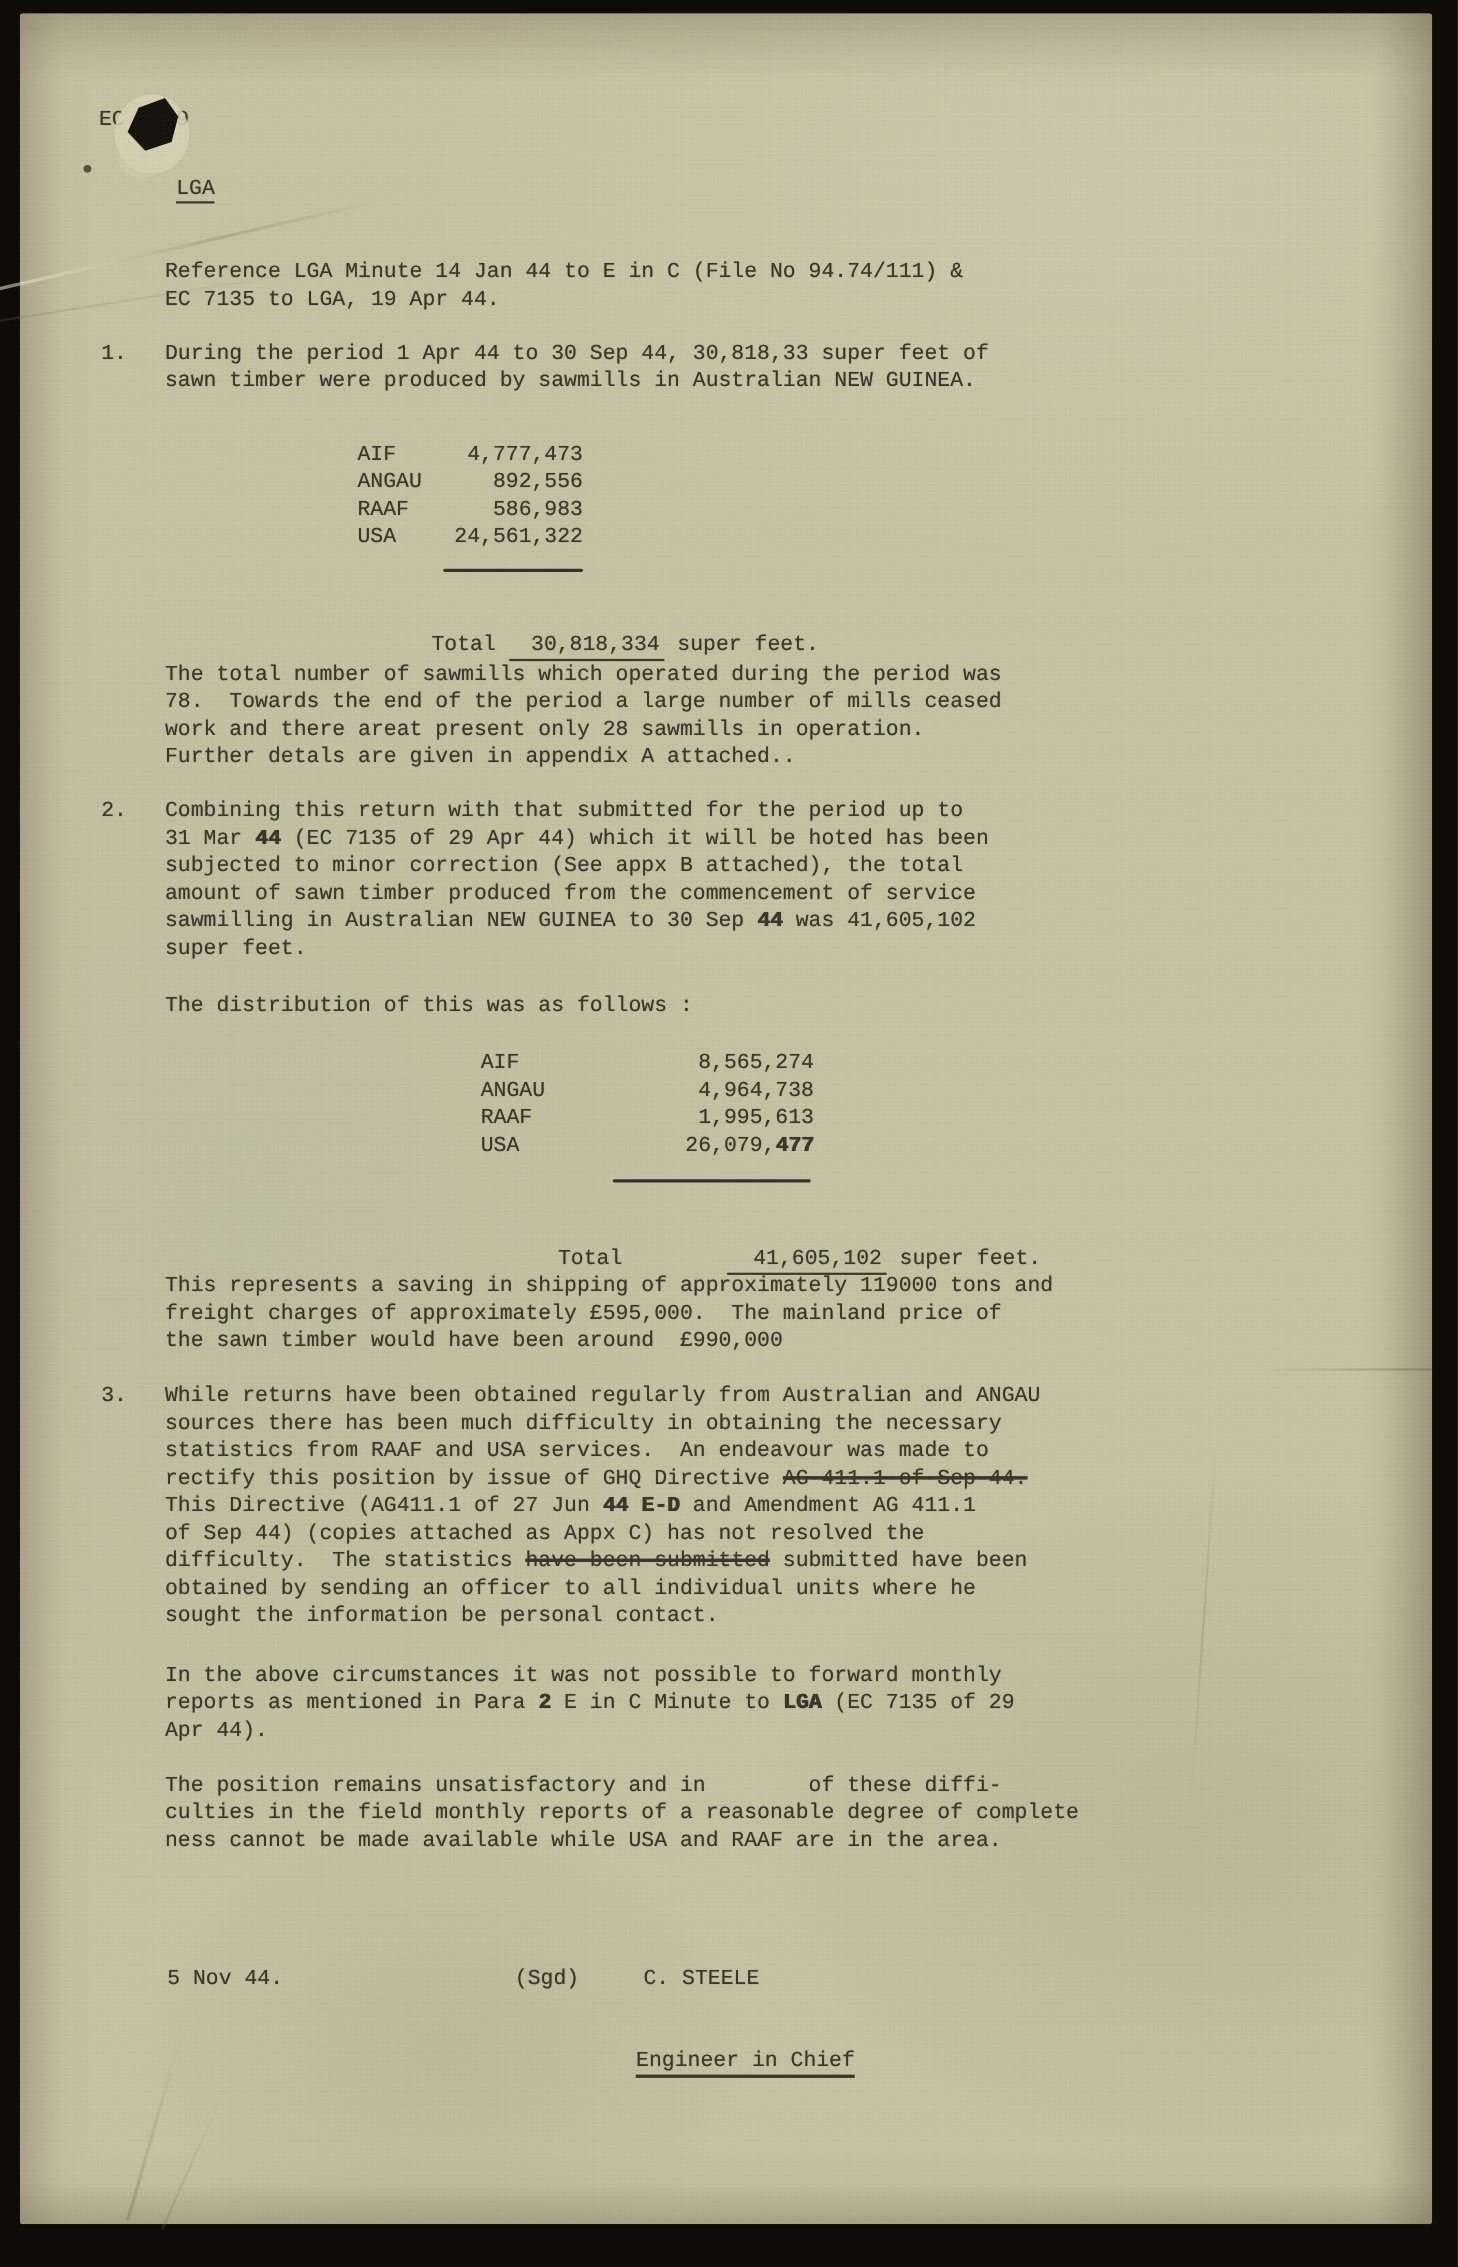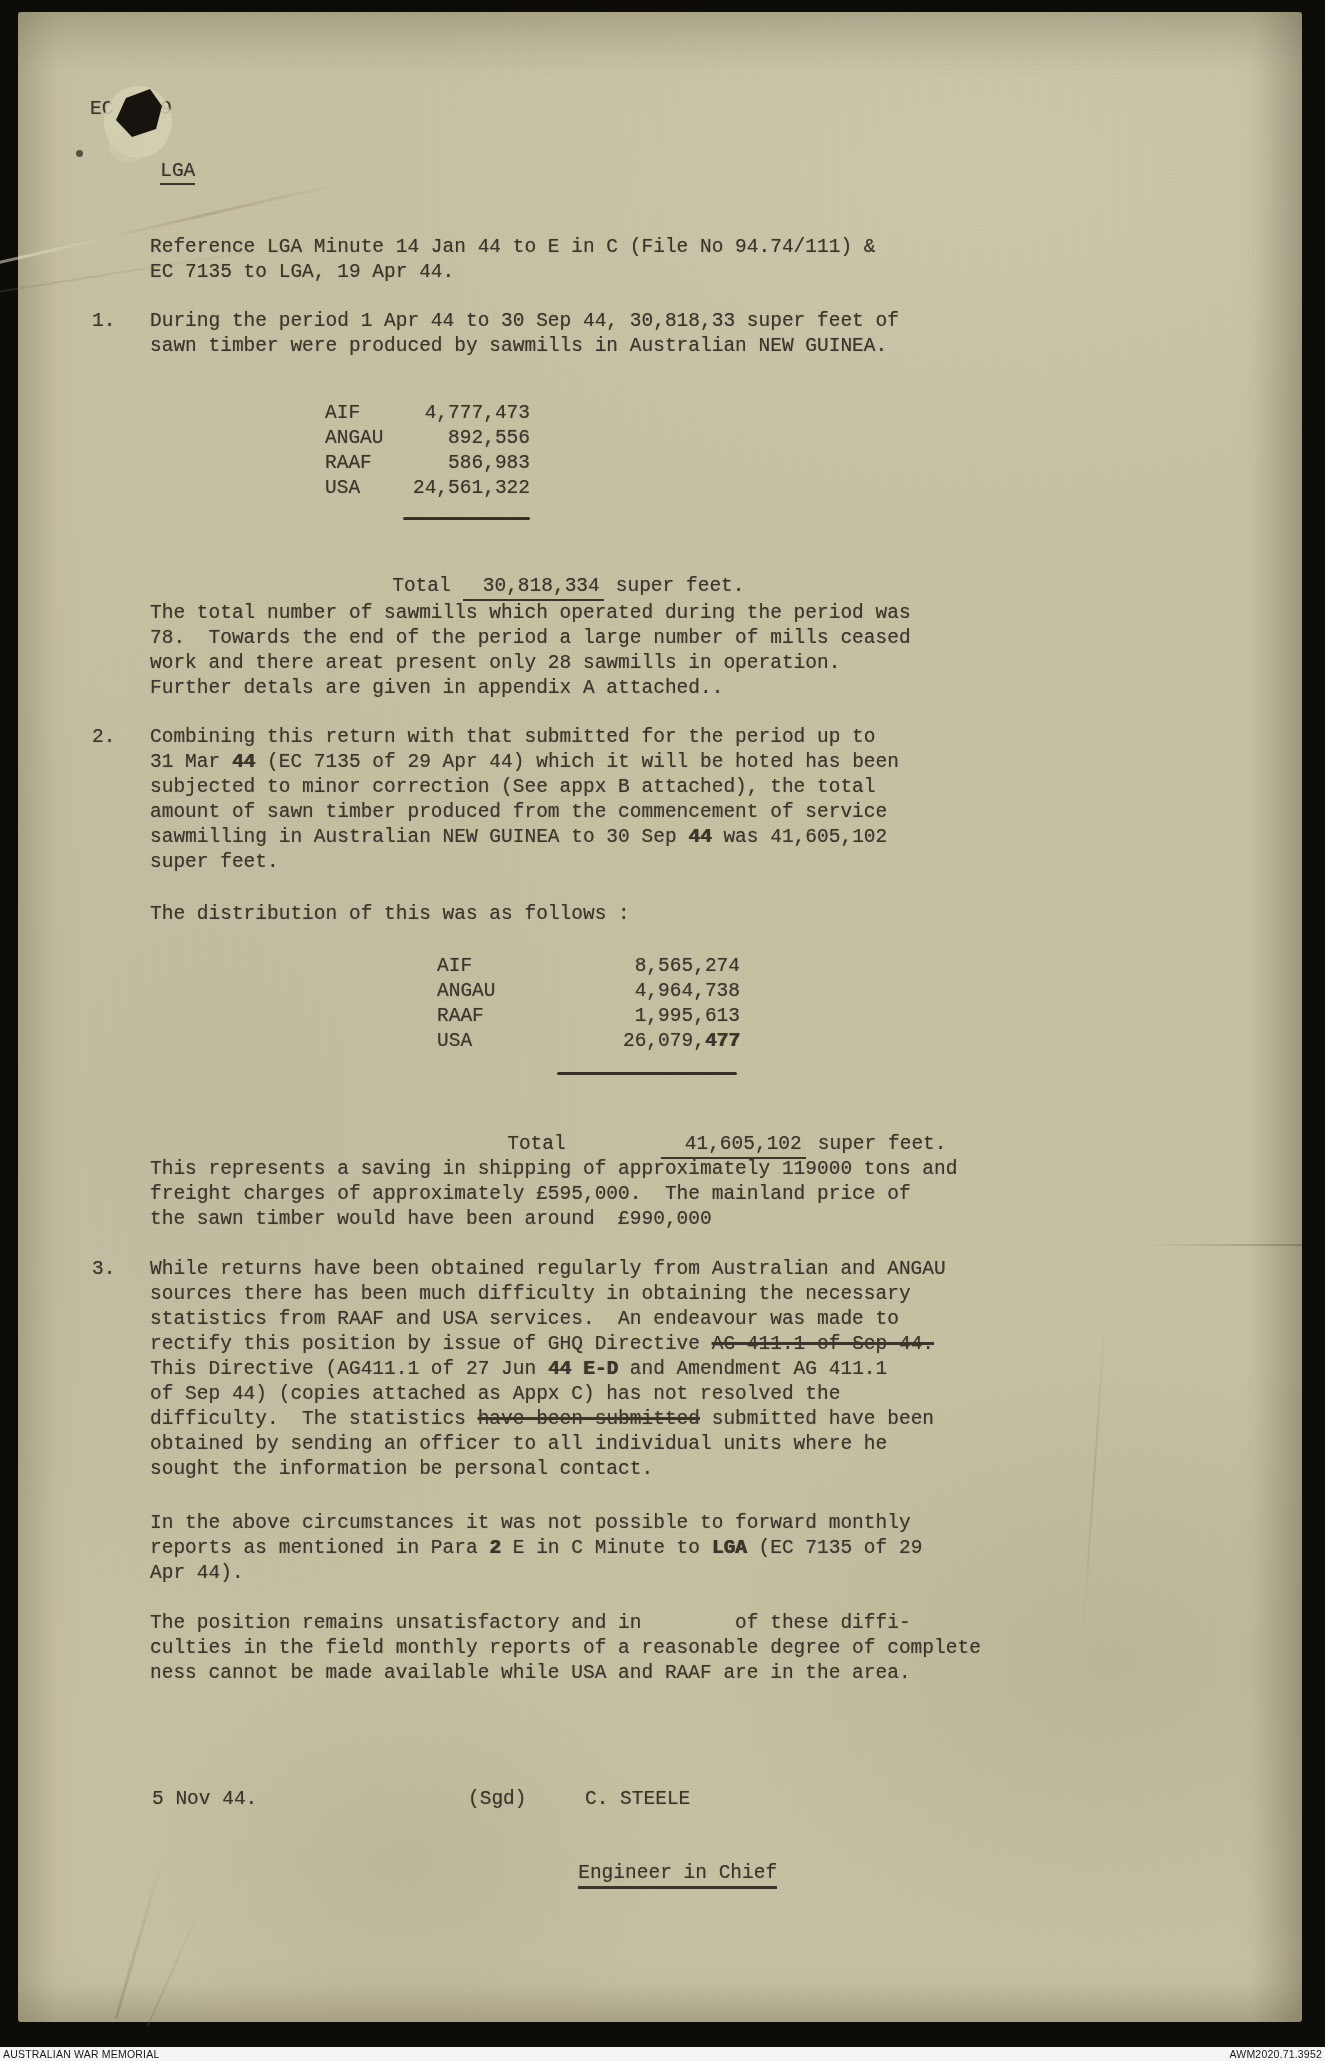--- a/index.html
+++ b/index.html
@@ -115,17 +115,13 @@
 
     <div class="block ink" style="left:134px;top:1775px;">5 Nov 44.</div>
     <div class="block ink" style="left:450px;top:1775px;">(Sgd)</div>
     <div class="block ink" style="left:567px;top:1775px;">C. STEELE</div>
     <div class="block ink" style="left:490px;top:1824px;">
       <span class="u2">Engineer in Chief</span>
     </div>
 
   </div>
 
-  <div class="footer">
-    <span>AUSTRALIAN WAR MEMORIAL</span>
-    <span>AWM2020.71.3952</span>
-  </div>
 </div>
 
 </body></html>

